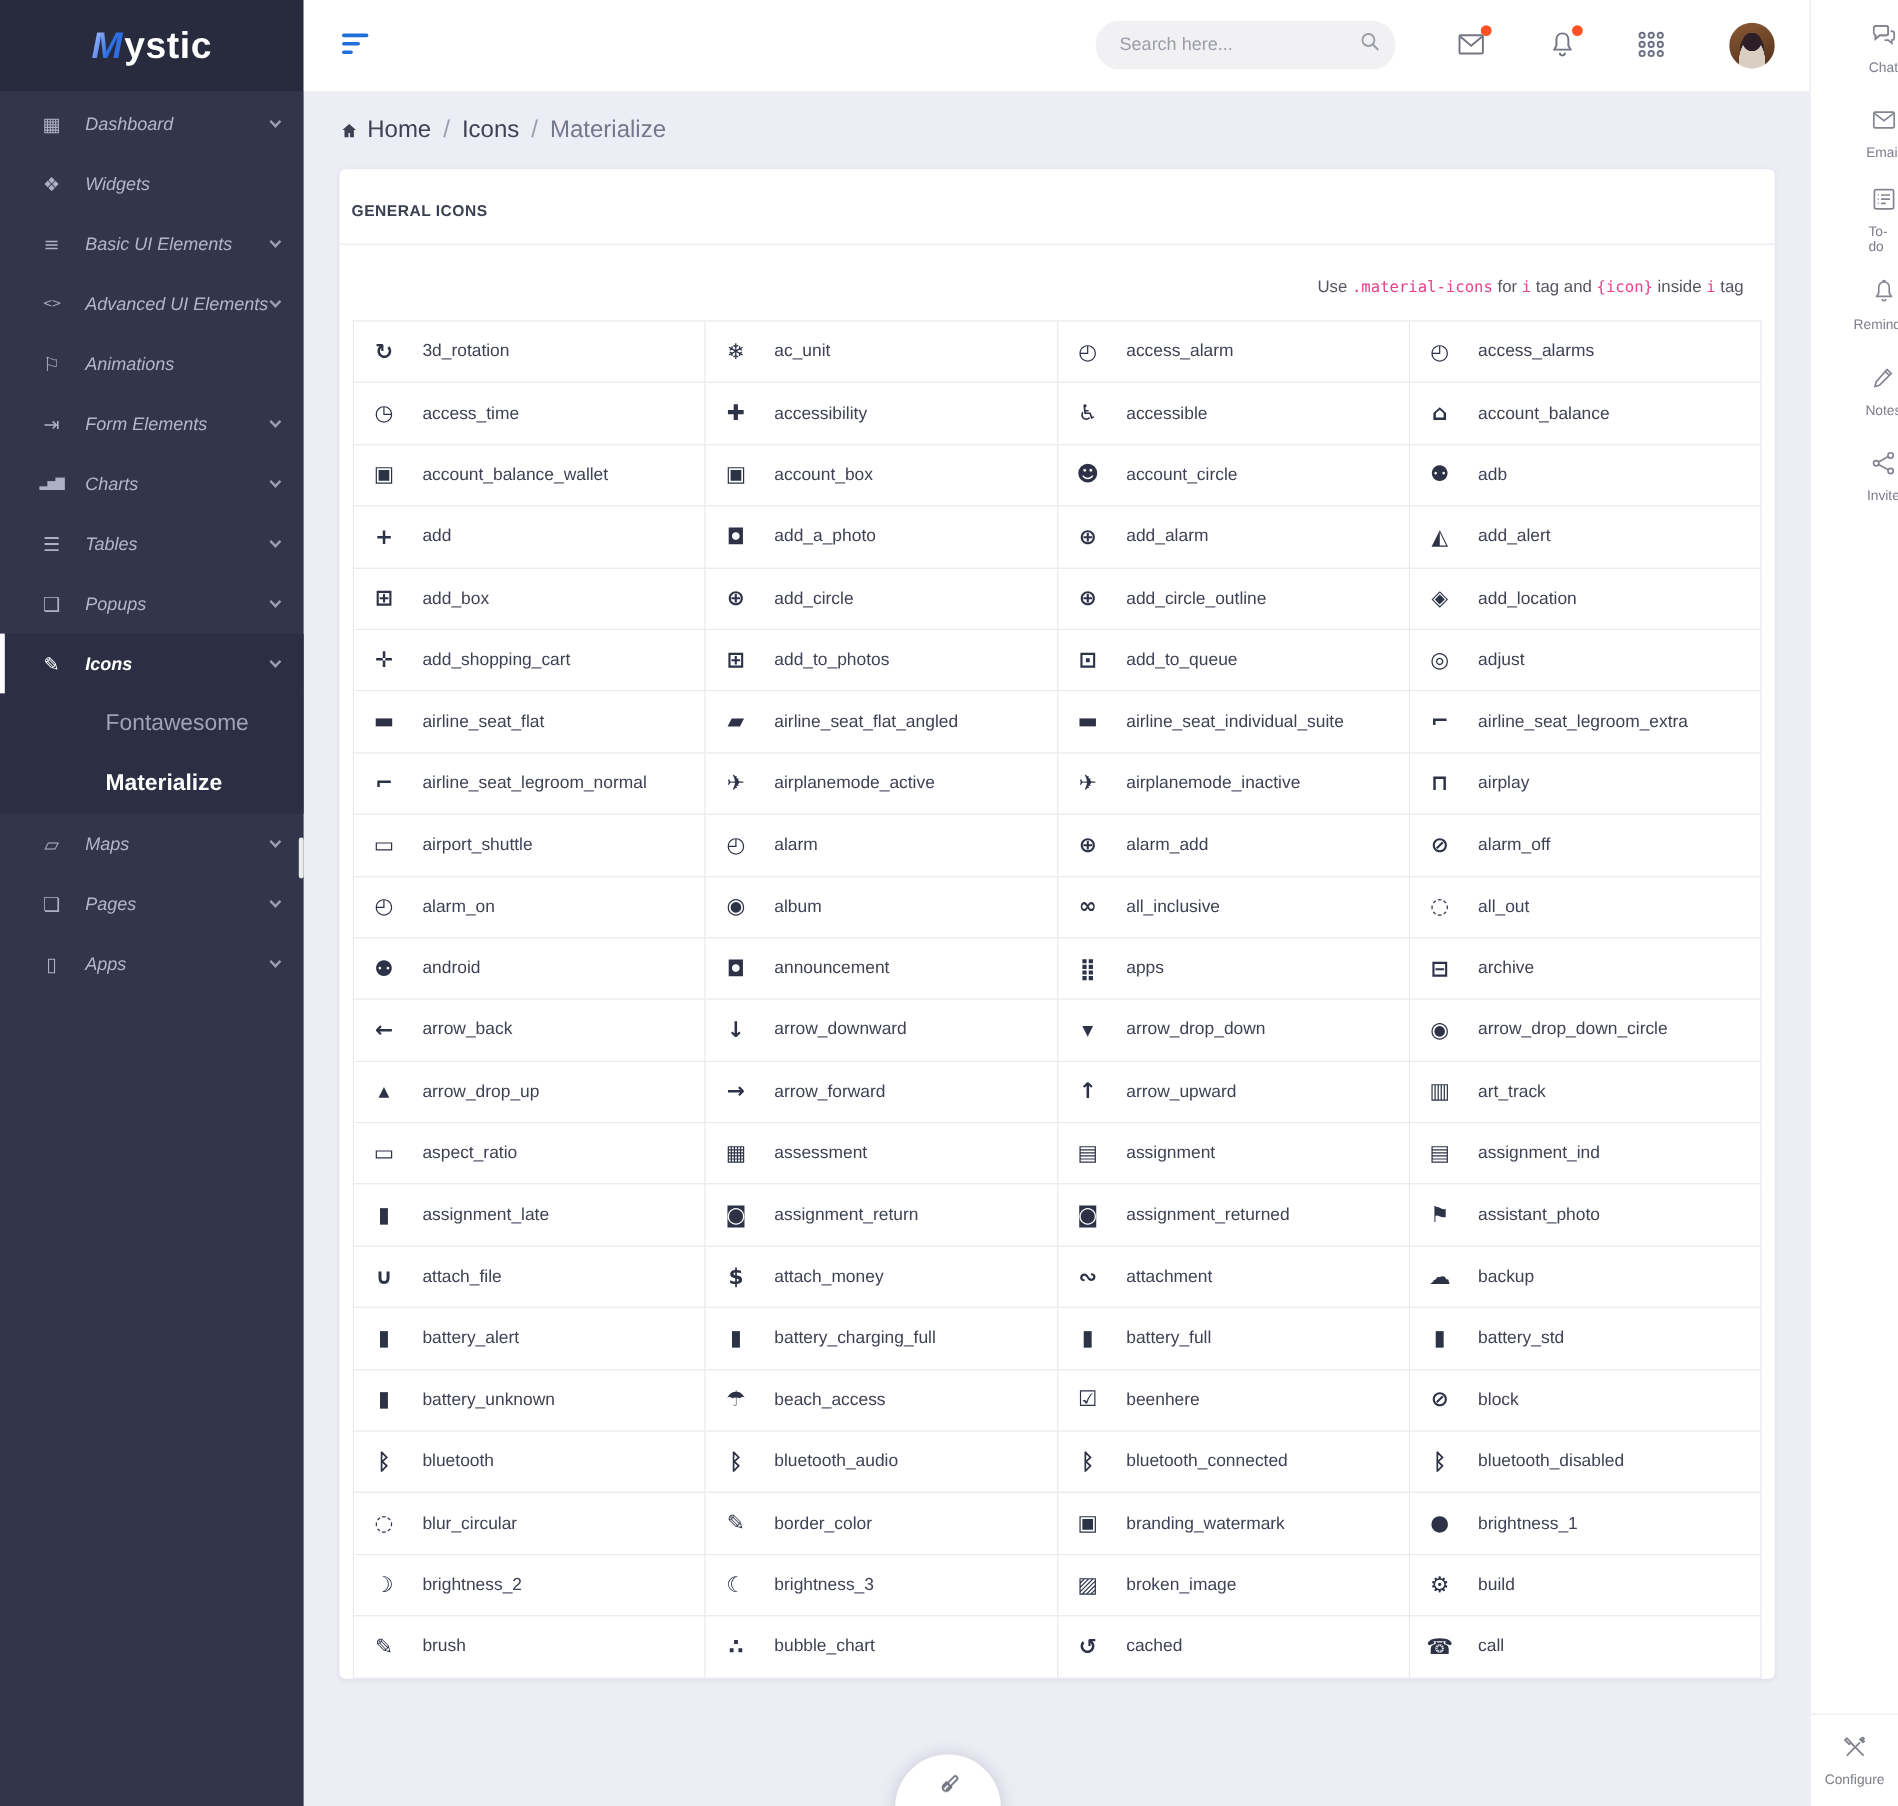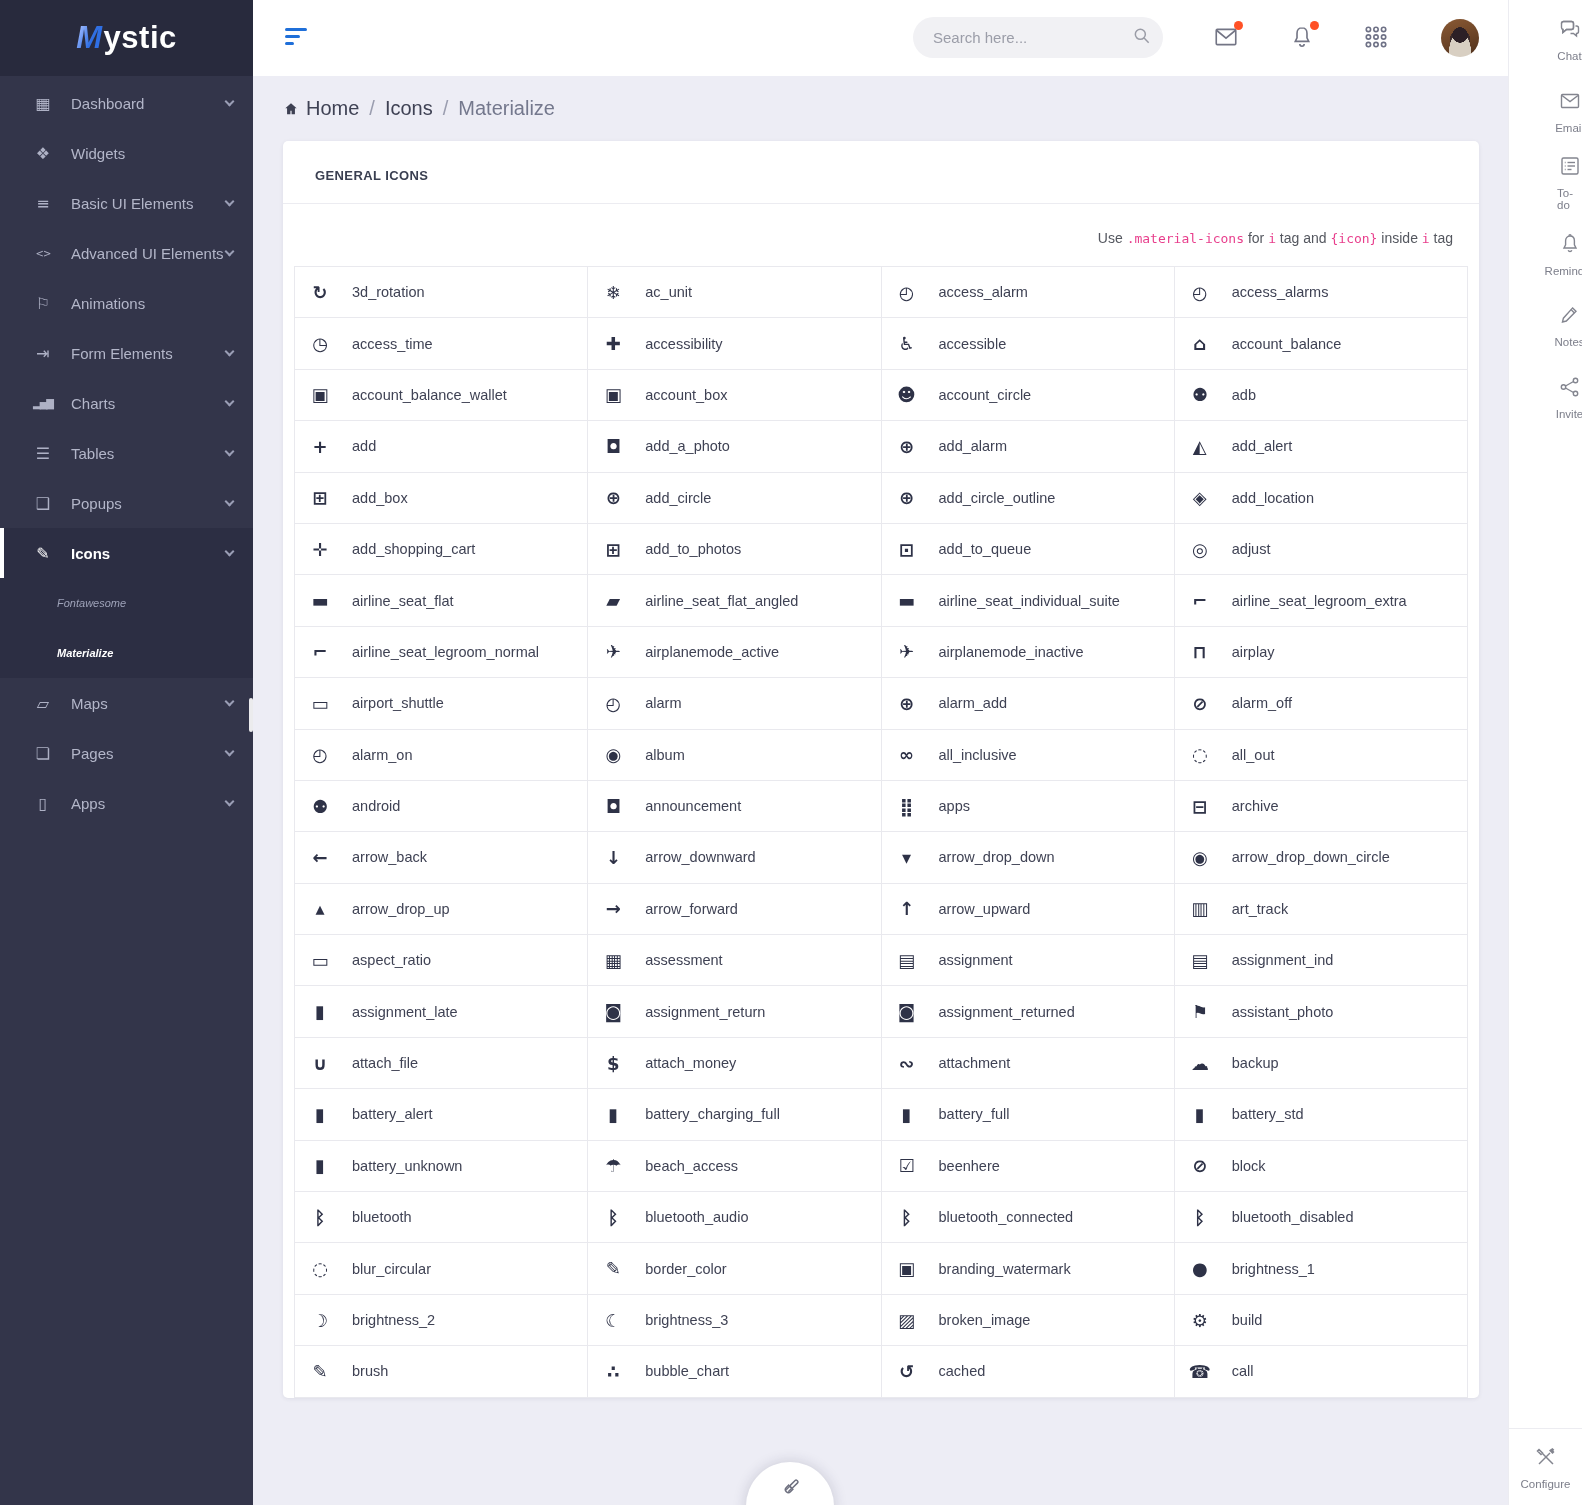--- a/index.html
+++ b/index.html
@@ -13,28 +13,28 @@
           font-size:31px; font-weight:bold; color:#fff; letter-spacing:.5px; }
   .logo .logo-m { font-style:italic; font-weight:800; padding-right:1px;
           background:linear-gradient(115deg,#9db9ff 15%,#2f6fe4 55%,#2f6fe4);
           -webkit-background-clip:text; background-clip:text; color:transparent; }
   .side-nav { padding-top:2px; }
   .side-item { height:50px; display:flex; align-items:center; padding:0 20px 0 0; cursor:pointer;
                border-left:4px solid transparent; }
   .side-item .s-icon { width:26px; margin-left:26px; font-family:"DejaVu Sans",sans-serif;
                font-size:16px; color:#aeb1c5; text-align:center; flex:none; }
   .side-item .s-icon.multi { font-size:10px; letter-spacing:-1px; }
-  .side-item .s-label { margin-left:15px; font-size:15px; flex:1; }
+  .side-item .s-label { margin-left:15px; font-size:15px; flex:1;font-style:italic; }
   .chev { width:7px; height:7px; border-right:2px solid #9a9eb5; border-bottom:2px solid #9a9eb5;
           transform:rotate(45deg); margin-top:-3px; }
   .side-item.active { border-left-color:#ffffff; background:#2c2e43; }
   .side-item.active .s-label, .side-item.active .s-icon { color:#ffffff; font-weight:bold; }
   .submenu { background:#2c2e43; }
-  .sub-item { height:50px; display:flex; align-items:center; padding-left:57px; font-size:11px;
-              color:#9ea2b8; cursor:pointer;font-style:italic; }
+  .sub-item { height:50px; display:flex; align-items:center; padding-left:88px; font-size:19px;
+              color:#9ea2b8; cursor:pointer; }
   .sub-item.active { color:#ffffff; font-weight:bold; }
   .side-thumb { position:absolute; right:0; top:698px; width:4px; height:34px;
                 background:rgba(255,255,255,.9); border-radius:2px; }
 
   
   .main { flex:1; display:flex; flex-direction:column; min-width:0; }
   .topbar { height:76px; background:#ffffff; position:relative; flex:none; }
   .hamburger { position:absolute; left:32px; top:28px; width:24px; height:20px; cursor:pointer; }
   .hamburger i { display:block; height:3px; border-radius:2px; background:#1f6fd9; margin-bottom:4px; }
   .hamburger i:nth-child(1){ width:22px; } .hamburger i:nth-child(2){ width:15px; }
@@ -57,21 +57,21 @@
 
   .content { flex:1; padding:20px 29px 0 30px; position:relative; }
   .breadcrumb { display:flex; align-items:center; font-size:20px; color:#3f4254; height:25px;
                 margin-bottom:20px; }
   .breadcrumb .sep { margin:0 10px; color:#9a9daf; }
   .breadcrumb .crumb { cursor:pointer; }
   .breadcrumb .crumb.last { color:#74788d; cursor:default; }
   .bc-home { margin-right:7px; display:flex; }
 
   .card { background:#ffffff; border-radius:5px; box-shadow:0 1px 4px rgba(40,40,70,.08); }
-  .card-header { padding:27px 32px 20px; border-bottom:1px solid #ececf1; }
+  .card-header { padding:27px 10px 20px; border-bottom:1px solid #ececf1; }
   .card-title { font-size:13px; font-weight:bold; letter-spacing:.4px; color:#3a3f51; }
   .usage { padding:26px 26px 20px; font-size:14px; color:#54575f;text-align:right; }
   .usage .code { font-family:"DejaVu Sans Mono", monospace; font-size:13px; color:#e83e8c; }
 
   .gtable { margin:0 11px 24px; display:grid; grid-template-columns:repeat(4,1fr);
             grid-auto-rows:51.4px; border-top:1px solid #e9e9ee; border-left:1px solid #e9e9ee; }
   .gcell { display:flex; align-items:center; padding-left:13px;
            border-right:1px solid #e9e9ee; border-bottom:1px solid #e9e9ee; }
   .gicon { width:24px; text-align:center; font-family:"DejaVu Sans",sans-serif; font-size:18px;
            color:#2e3247; font-weight:bold; flex:none; }

